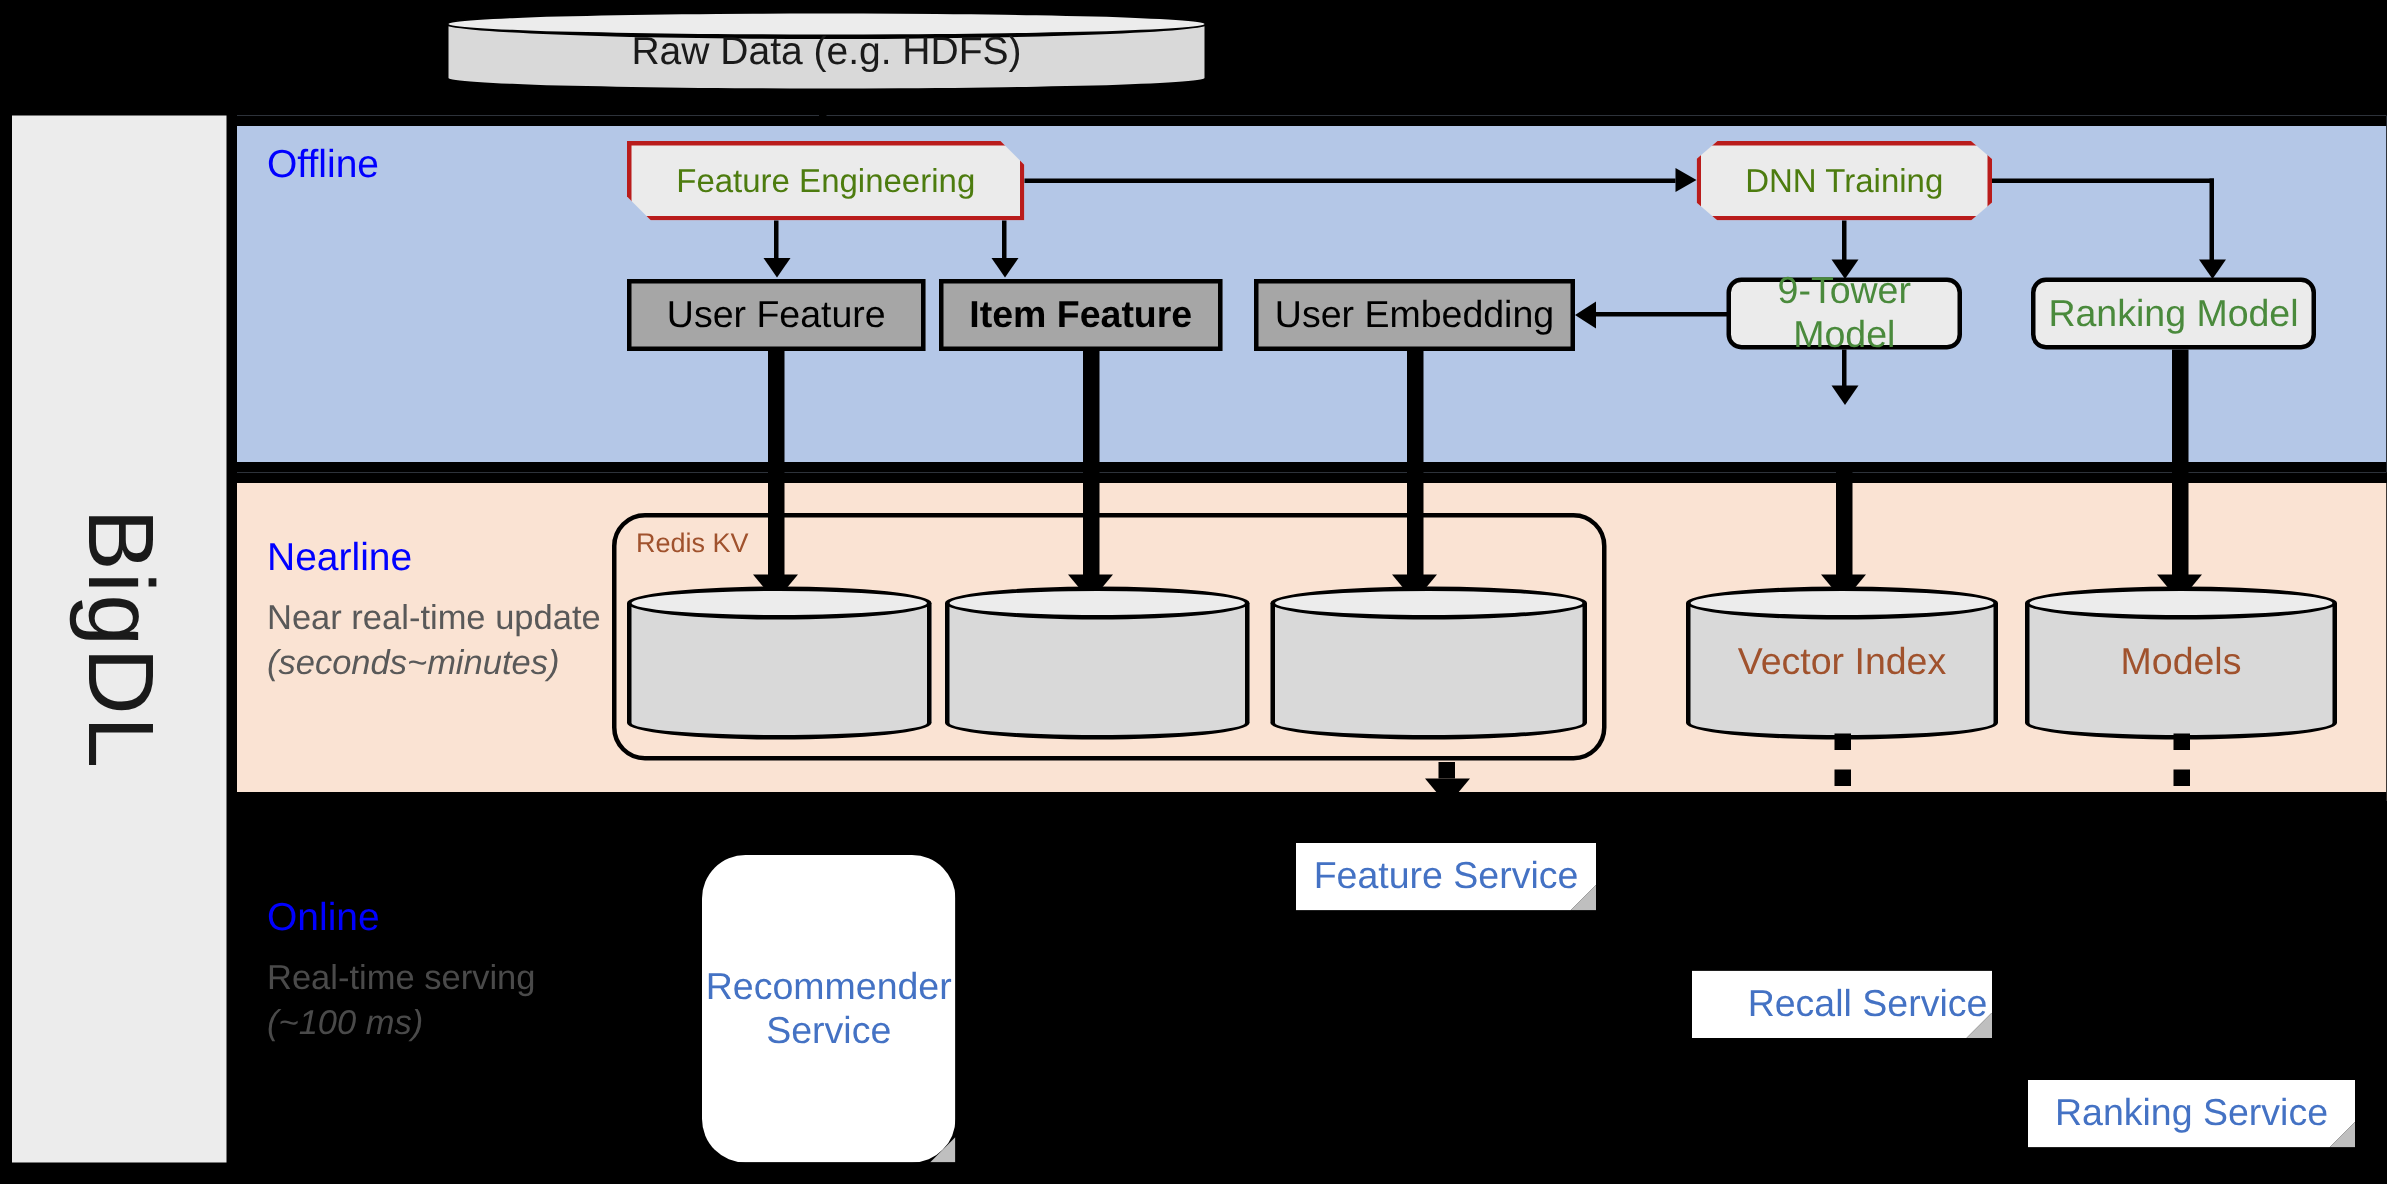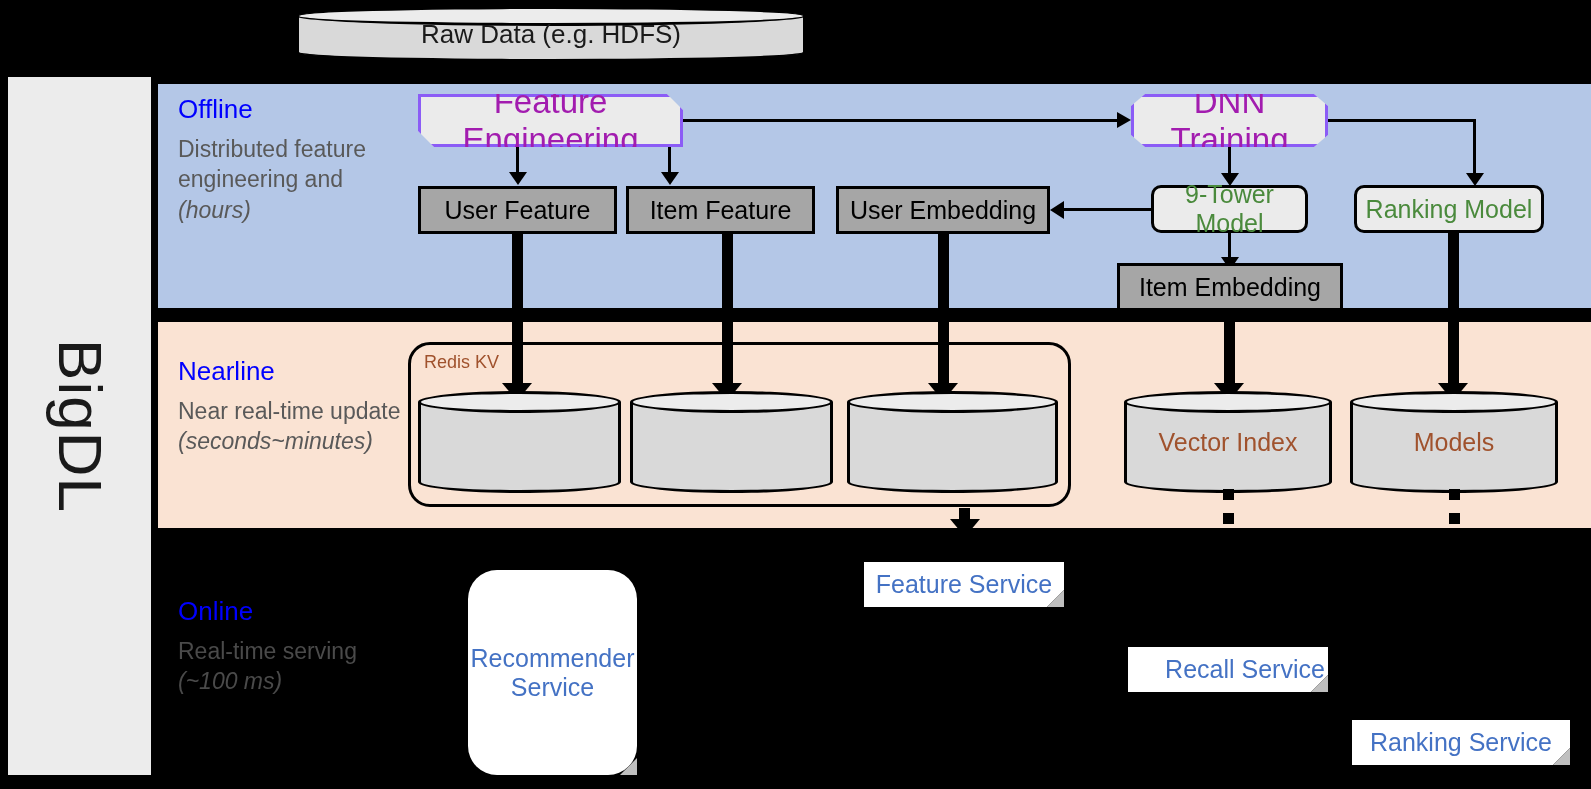--- a/index.html
+++ b/index.html
@@ -29,21 +29,21 @@
   #lbl-nearline{left:178px;top:357px;}
   #lbl-online{left:178px;top:597px;}
   #lbl-online .band-desc{color:#4a4a4a;}
 
   
   .box{position:absolute;box-sizing:border-box;display:flex;align-items:center;
        justify-content:center;text-align:center;line-height:1.15;}
   .gray-box{background:#a6a6a6;border:3px solid #000;color:#000;font-size:25px;}
   .rounded-box{background:#ebebeb;border:3px solid #000;border-radius:10px;
                color:#4a8a3c;font-size:25px;}
-  .notch-box{background:#ebebeb;border:3px solid #8b5cf6;color:#a21caf;font-size:33px;}
+  .notch-box{background:#ebebeb;border:3px solid #b91c1c;color:#4d7c0f;font-size:22px;}
   .doc-box{background:#fff;color:#4472c4;font-size:25px;}
 
   
   .notch-fe{clip-path:polygon(0 0,calc(100% - 16px) 0,100% 16px,100% 100%,16px 100%,0 calc(100% - 16px));}
   .notch-dnn{clip-path:polygon(14px 0,calc(100% - 14px) 0,100% 12px,100% calc(100% - 12px),
              calc(100% - 14px) 100%,14px 100%,0 calc(100% - 12px),0 12px);}
 
   
   .doc-shape{clip-path:polygon(0 0,100% 0,100% calc(100% - 17px),calc(100% - 17px) 100%,0 100%);}
   .doc-fold{position:absolute;right:0;bottom:0;width:17px;height:17px;
@@ -104,21 +104,20 @@
     <div class="body"></div>
     <div class="top"></div>
     <div class="lbl">Raw Data (e.g. HDFS)</div>
   </div>
 
   <div class="v-line" style="left:546px;top:62px;width:5px;height:18px;"></div>
   <div class="ah-down-fat" style="left:533px;top:60px;"></div>
 
   <div class="band-label" id="lbl-offline">
     <div class="band-title">Offline</div>
-    <div class="band-desc"><span>Distributed feature engineering and </span><i>(hours)</i></div>
   </div>
   <div class="band-label" id="lbl-nearline">
     <div class="band-title">Nearline</div>
     <div class="band-desc"><span>Near real-time update </span><i>(seconds~minutes)</i></div>
   </div>
   <div class="band-label" id="lbl-online">
     <div class="band-title">Online</div>
     <div class="band-desc"><span>Real-time serving </span><i>(~100 ms)</i></div>
   </div>
 
@@ -134,21 +133,21 @@
   <div style="position:absolute;left:1117px;top:112px;width:0;height:0;border-top:8px solid transparent;border-bottom:8px solid transparent;border-left:14px solid #000;"></div>
 
   <div class="v-line" style="left:516px;top:147px;width:3px;height:28px;"></div>
   <div class="ah-down" style="left:509px;top:172px;"></div>
   <div class="v-line" style="left:668px;top:147px;width:3px;height:28px;"></div>
   <div class="ah-down" style="left:661px;top:172px;"></div>
 
   <div class="box gray-box" style="left:418px;top:186px;width:199px;height:48px;">
     <span>User Feature</span>
   </div>
-  <div class="box gray-box" style="left:626px;top:186px;width:189px;height:48px;">
+  <div class="box gray-box" style="left:626px;top:186px;width:189px;height:48px;font-weight:bold;">
     <span>Item Feature</span>
   </div>
   <div class="box gray-box" style="left:836px;top:186px;width:214px;height:48px;">
     <span>User Embedding</span>
   </div>
 
   <div class="box rounded-box" style="left:1151px;top:185px;width:157px;height:48px;">
     <span>9-Tower Model</span>
   </div>
   <div class="box rounded-box" style="left:1354px;top:185px;width:190px;height:48px;">
@@ -161,23 +160,20 @@
   <div class="h-line" style="left:1328px;top:119px;width:148px;height:3px;"></div>
   <div class="v-line" style="left:1473px;top:119px;width:3px;height:58px;"></div>
   <div class="ah-down" style="left:1466px;top:173px;"></div>
 
   <div class="h-line" style="left:1062px;top:208px;width:92px;height:3px;"></div>
   <div class="ah-left" style="left:1050px;top:201px;"></div>
 
   <div class="v-line" style="left:1228px;top:233px;width:3px;height:28px;"></div>
   <div class="ah-down" style="left:1221px;top:257px;"></div>
 
-  <div class="box gray-box" style="left:1117px;top:263px;width:226px;height:48px;">
-    <span>Item Embedding</span>
-  </div>
 
   <div class="v-line" style="left:512px;top:234px;width:11px;height:153px;"></div>
   <div class="ah-down-fat" style="left:502px;top:383px;"></div>
 
   <div class="v-line" style="left:722px;top:234px;width:11px;height:153px;"></div>
   <div class="ah-down-fat" style="left:712px;top:383px;"></div>
 
   <div class="v-line" style="left:938px;top:234px;width:11px;height:153px;"></div>
   <div class="ah-down-fat" style="left:928px;top:383px;"></div>
 

